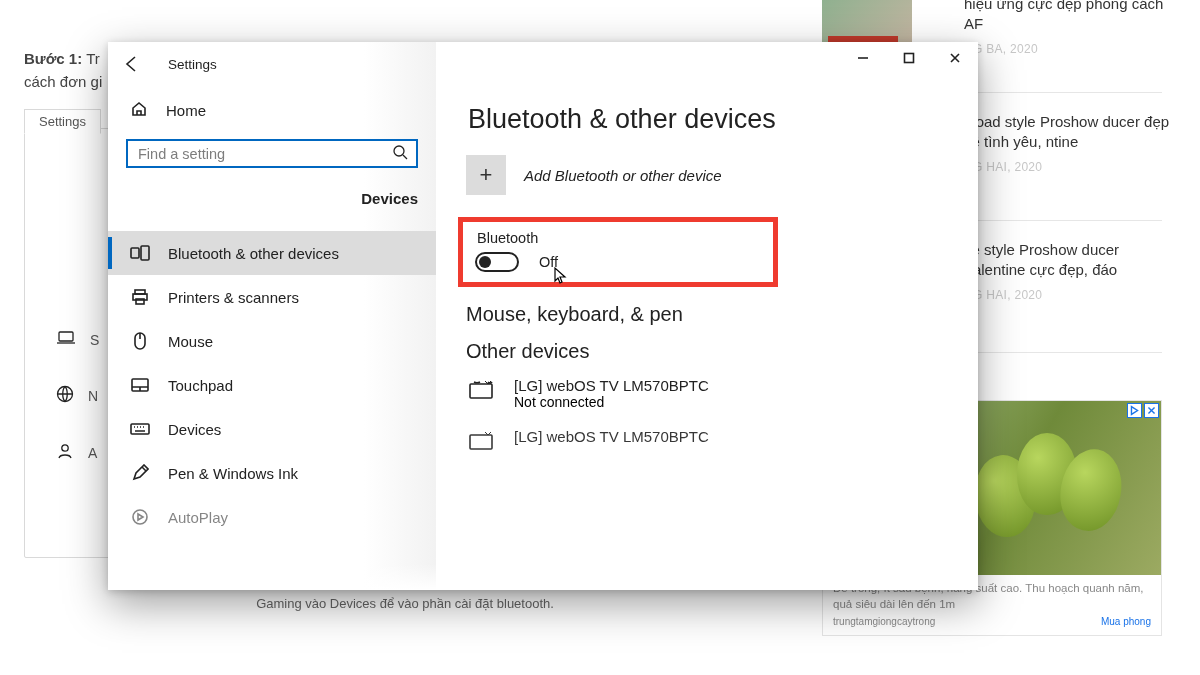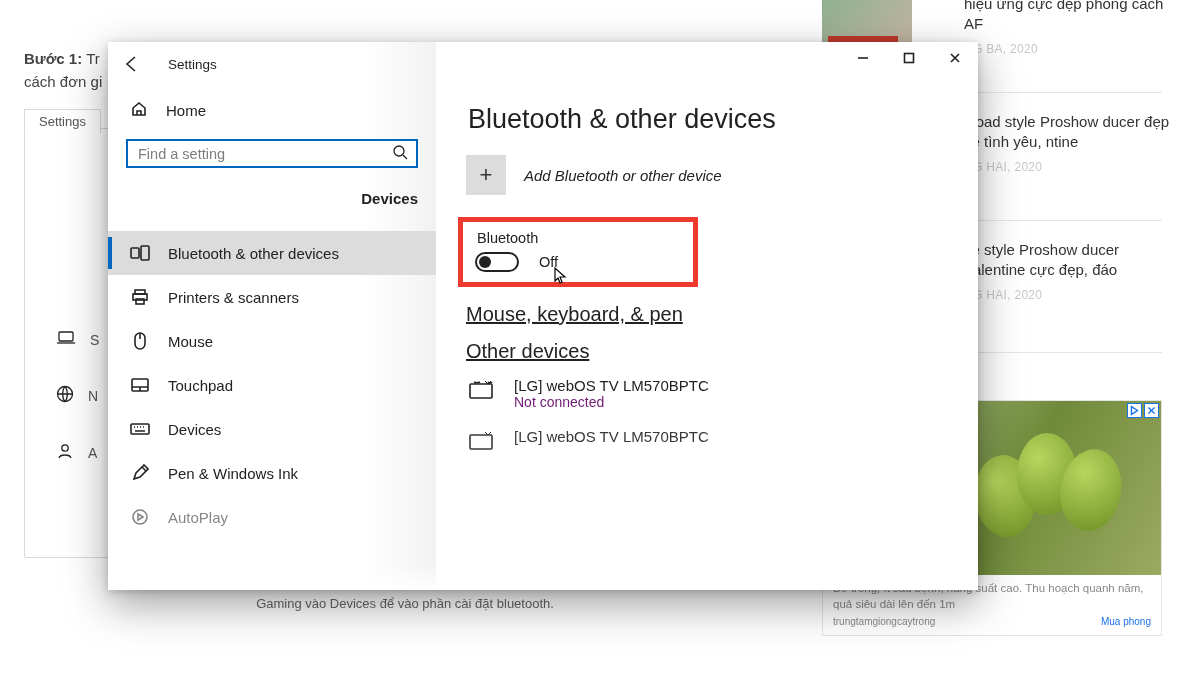--- a/index.html
+++ b/index.html
@@ -110,40 +110,40 @@
   }
   .wincontrols { position:absolute; top:0; right:0; height:40px; display:flex;}
   .wincontrols div{ width:46px; height:32px; display:flex; align-items:center; justify-content:center; color:#333; cursor:pointer;}
   h1.page-title { font-weight:400; font-size:27px; margin:52px 0 20px 2px;}
   .add-row { display:flex; align-items:center; gap:18px; margin-bottom:22px;}
   .plus-btn { width:40px; height:40px; background:#dcdcdc; display:flex; align-items:center; justify-content:center; font-size:22px; color:#333;}
   .add-label{ font-size:15px;font-style:italic;}
   .highlight-box {
     border:5px solid #ef3b2f;
     padding:6px 14px 10px 10px;
-    width:240px;
+    width:320px;
     margin-left:-8px;
     margin-bottom:16px;
     position:relative;
   }
   .bt-label{ font-size:14.5px; margin:2px 0 6px 4px;}
   .toggle-row{ display:flex; align-items:center; gap:20px; padding-left:2px;}
   .toggle {
     width:44px; height:20px; border:2px solid #222; border-radius:12px; position:relative; background:#fff;
   }
   .toggle .knob{ position:absolute; left:2px; top:2px; width:12px; height:12px; background:#222; border-radius:50%;}
   .toggle-state{ font-size:14.5px; color:#222;}
   .cursor{ position:absolute; left:90px; top:44px; width:16px; height:20px;}
   .cursor svg{ width:16px; height:20px;}
 
-  h2.subhead{ font-weight:400; font-size:20px; margin:8px 0 14px 0;text-decoration:underline;}
+  h2.subhead{ font-weight:400; font-size:20px; margin:8px 0 14px 0;}
   .dev-row{ display:flex; align-items:flex-start; gap:18px; margin-bottom:18px;}
   .dev-icon{ width:30px; height:22px; display:flex; align-items:center; justify-content:center; margin-top:2px;}
   .dev-name{ font-size:15px;}
-  .dev-status{ font-size:14px; color:#701a75;}
+  .dev-status{ font-size:14px; color:#000000;}
 
   
   svg { stroke:#222; fill:none; stroke-width:1.6; }
   .thin svg { stroke-width:1.3;}
 </style>
 </head>
 <body>
 
 <div class="bg">
   <p class="step">

